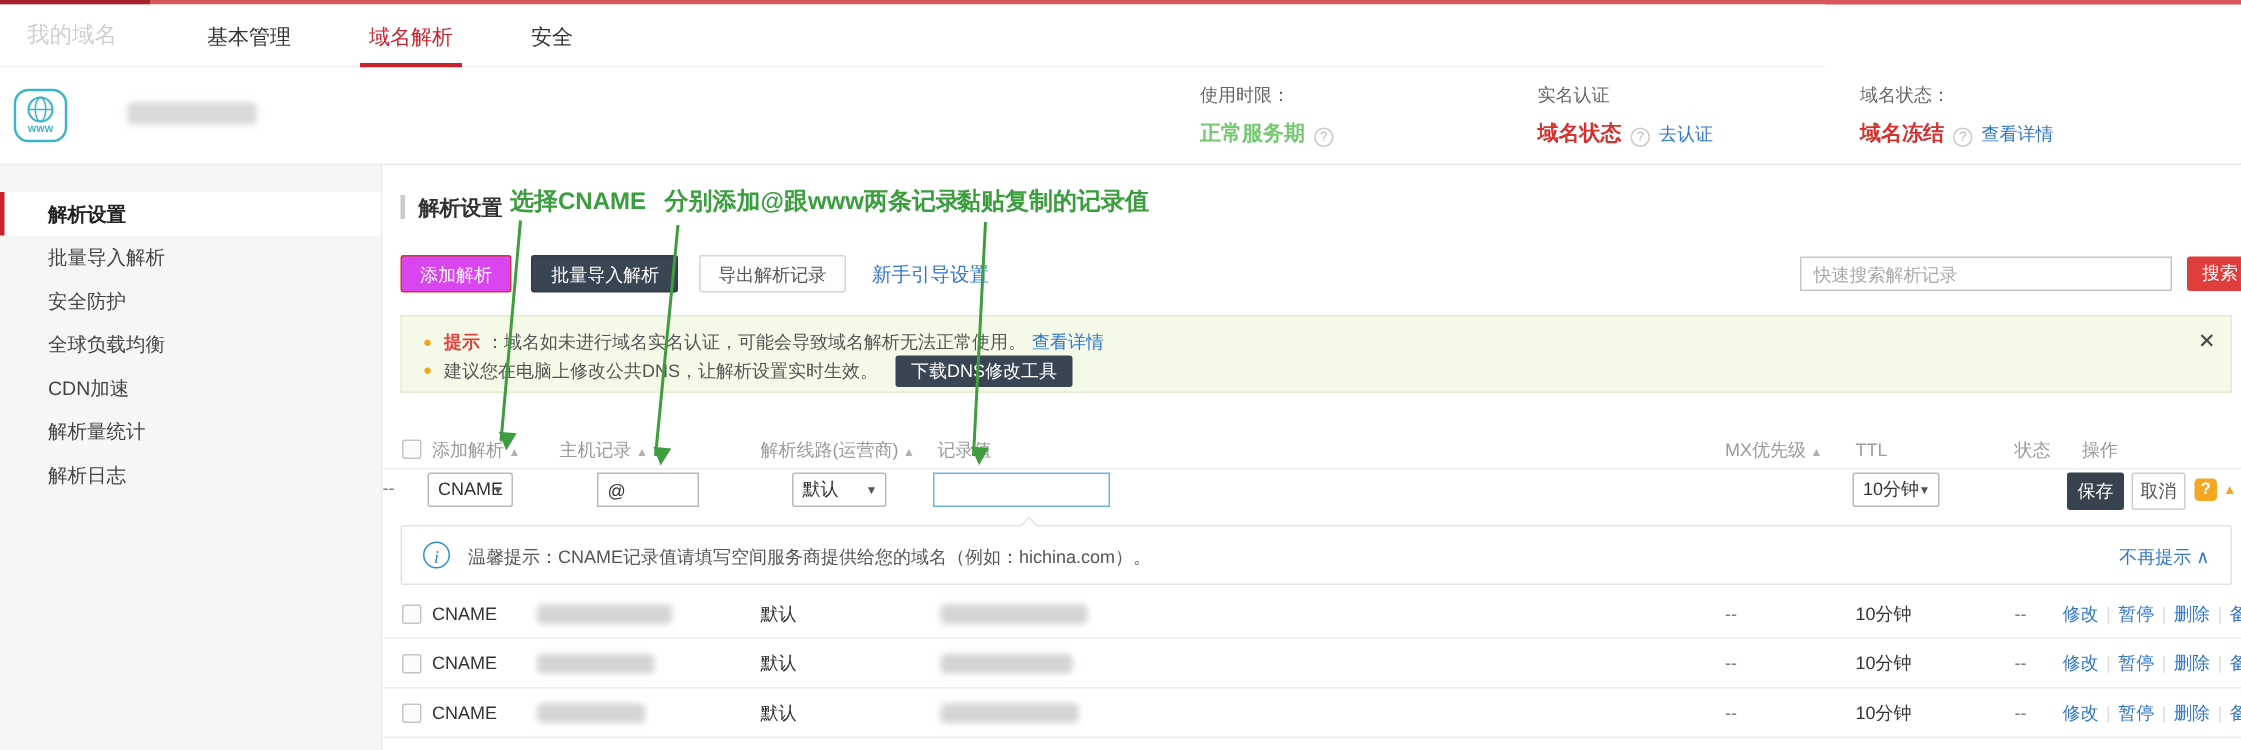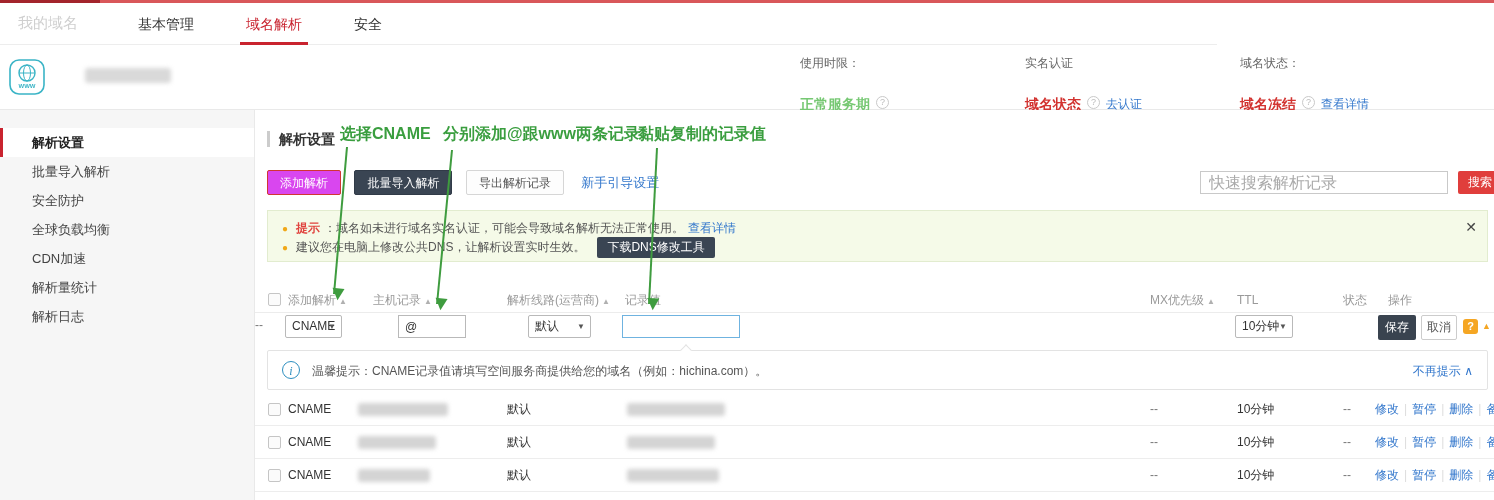--- a/index.html
+++ b/index.html
@@ -21,21 +21,21 @@
   .nav-tab.active::after { content:""; position:absolute; left:-6px; right:-6px; bottom:0;
     height:3px; background:#c9232f; }
 
   
   .domhead { position:absolute; top:45px; left:0; width:1494px; height:65px; background:#fff;
     border-bottom:1px solid #e9e9e9; }
   .dom-icon { position:absolute; left:8px; top:13px; }
   .dom-blur { position:absolute; left:85px; top:23px; width:86px; height:15px;
     background:#d9d9d9; border-radius:3px; filter:blur(2px); }
   .info-col { position:absolute; top:10px; font-size:12px; color:#666; }
-  .info-col .val-line { margin-top:24px; font-size:14px; display:flex; align-items:flex-start; gap:6px; }
+  .info-col .val-line { margin-top:8px; font-size:14px; display:flex; align-items:flex-end; gap:6px; }
   .v-green { color:#76c873; font-weight:bold; }
   .v-red { color:#d23330; font-weight:bold; }
   .qcircle { display:inline-block; width:13px; height:13px; border:1px solid #c9c9c9;
     border-radius:50%; color:#bbb; font-size:9px; line-height:11px; text-align:center; }
   .link { color:#3377cc; text-decoration:none; cursor:pointer; font-size:12px; }
 
   
   .sidebar { position:absolute; top:110px; left:0; width:255px; height:390px; background:#f6f6f6;
     border-right:1px solid #e9e9e9; padding-top:18px; }
   .side-item { height:29px; line-height:29px; padding-left:32px; font-size:13px; color:#444;
@@ -54,21 +54,21 @@
   
   .btn { display:inline-block; height:25px; line-height:25px; font-size:12px; text-align:center;
     border-radius:2px; cursor:pointer; padding:0 12px; }
   .btn-red { background:#d946ef; color:#fff; border:1px solid #d03634; }
   .btn-dark { background:#3a4553; color:#fff; border:1px solid #313b48; }
   .btn-plain { background:#fdfdfd; color:#555; border:1px solid #d6d6d6; }
   .toolbar { position:absolute; top:60px; left:12px; }
   .toolbar .btn { margin-right:9px; }
   .guide-link { font-size:13px; color:#3377cc; margin-left:4px; cursor:pointer; }
   .search-input { position:absolute; top:61px; left:945px; width:248px; height:23px;
-    border:1px solid #c9c9c9; font-size:16px; padding:0 8px; color:#333; }
+    border:1px solid #c9c9c9; font-size:12px; padding:0 8px; color:#333; }
   .search-input::placeholder { color:#aaa; }
   .search-btn { position:absolute; top:61px; left:1203px; width:44px; height:23px; line-height:23px;
     background:#e03e3c; color:#fff; font-size:12px; text-align:center; cursor:pointer; border-radius:2px; }
 
   
   .notice { position:absolute; top:100px; left:12px; width:1221px; height:52px;
     background:#f5fae8; border:1px solid #e2eccf; font-size:12px; color:#555; padding:8px 14px 0 14px; }
   .notice-line { height:19px; line-height:19px; display:flex; align-items:center; gap:4px; white-space:nowrap; }
   .dot { color:#f0a818; margin-right:4px; font-size:10px; }
   .tip-label { color:#e0433e; font-weight:bold; }

